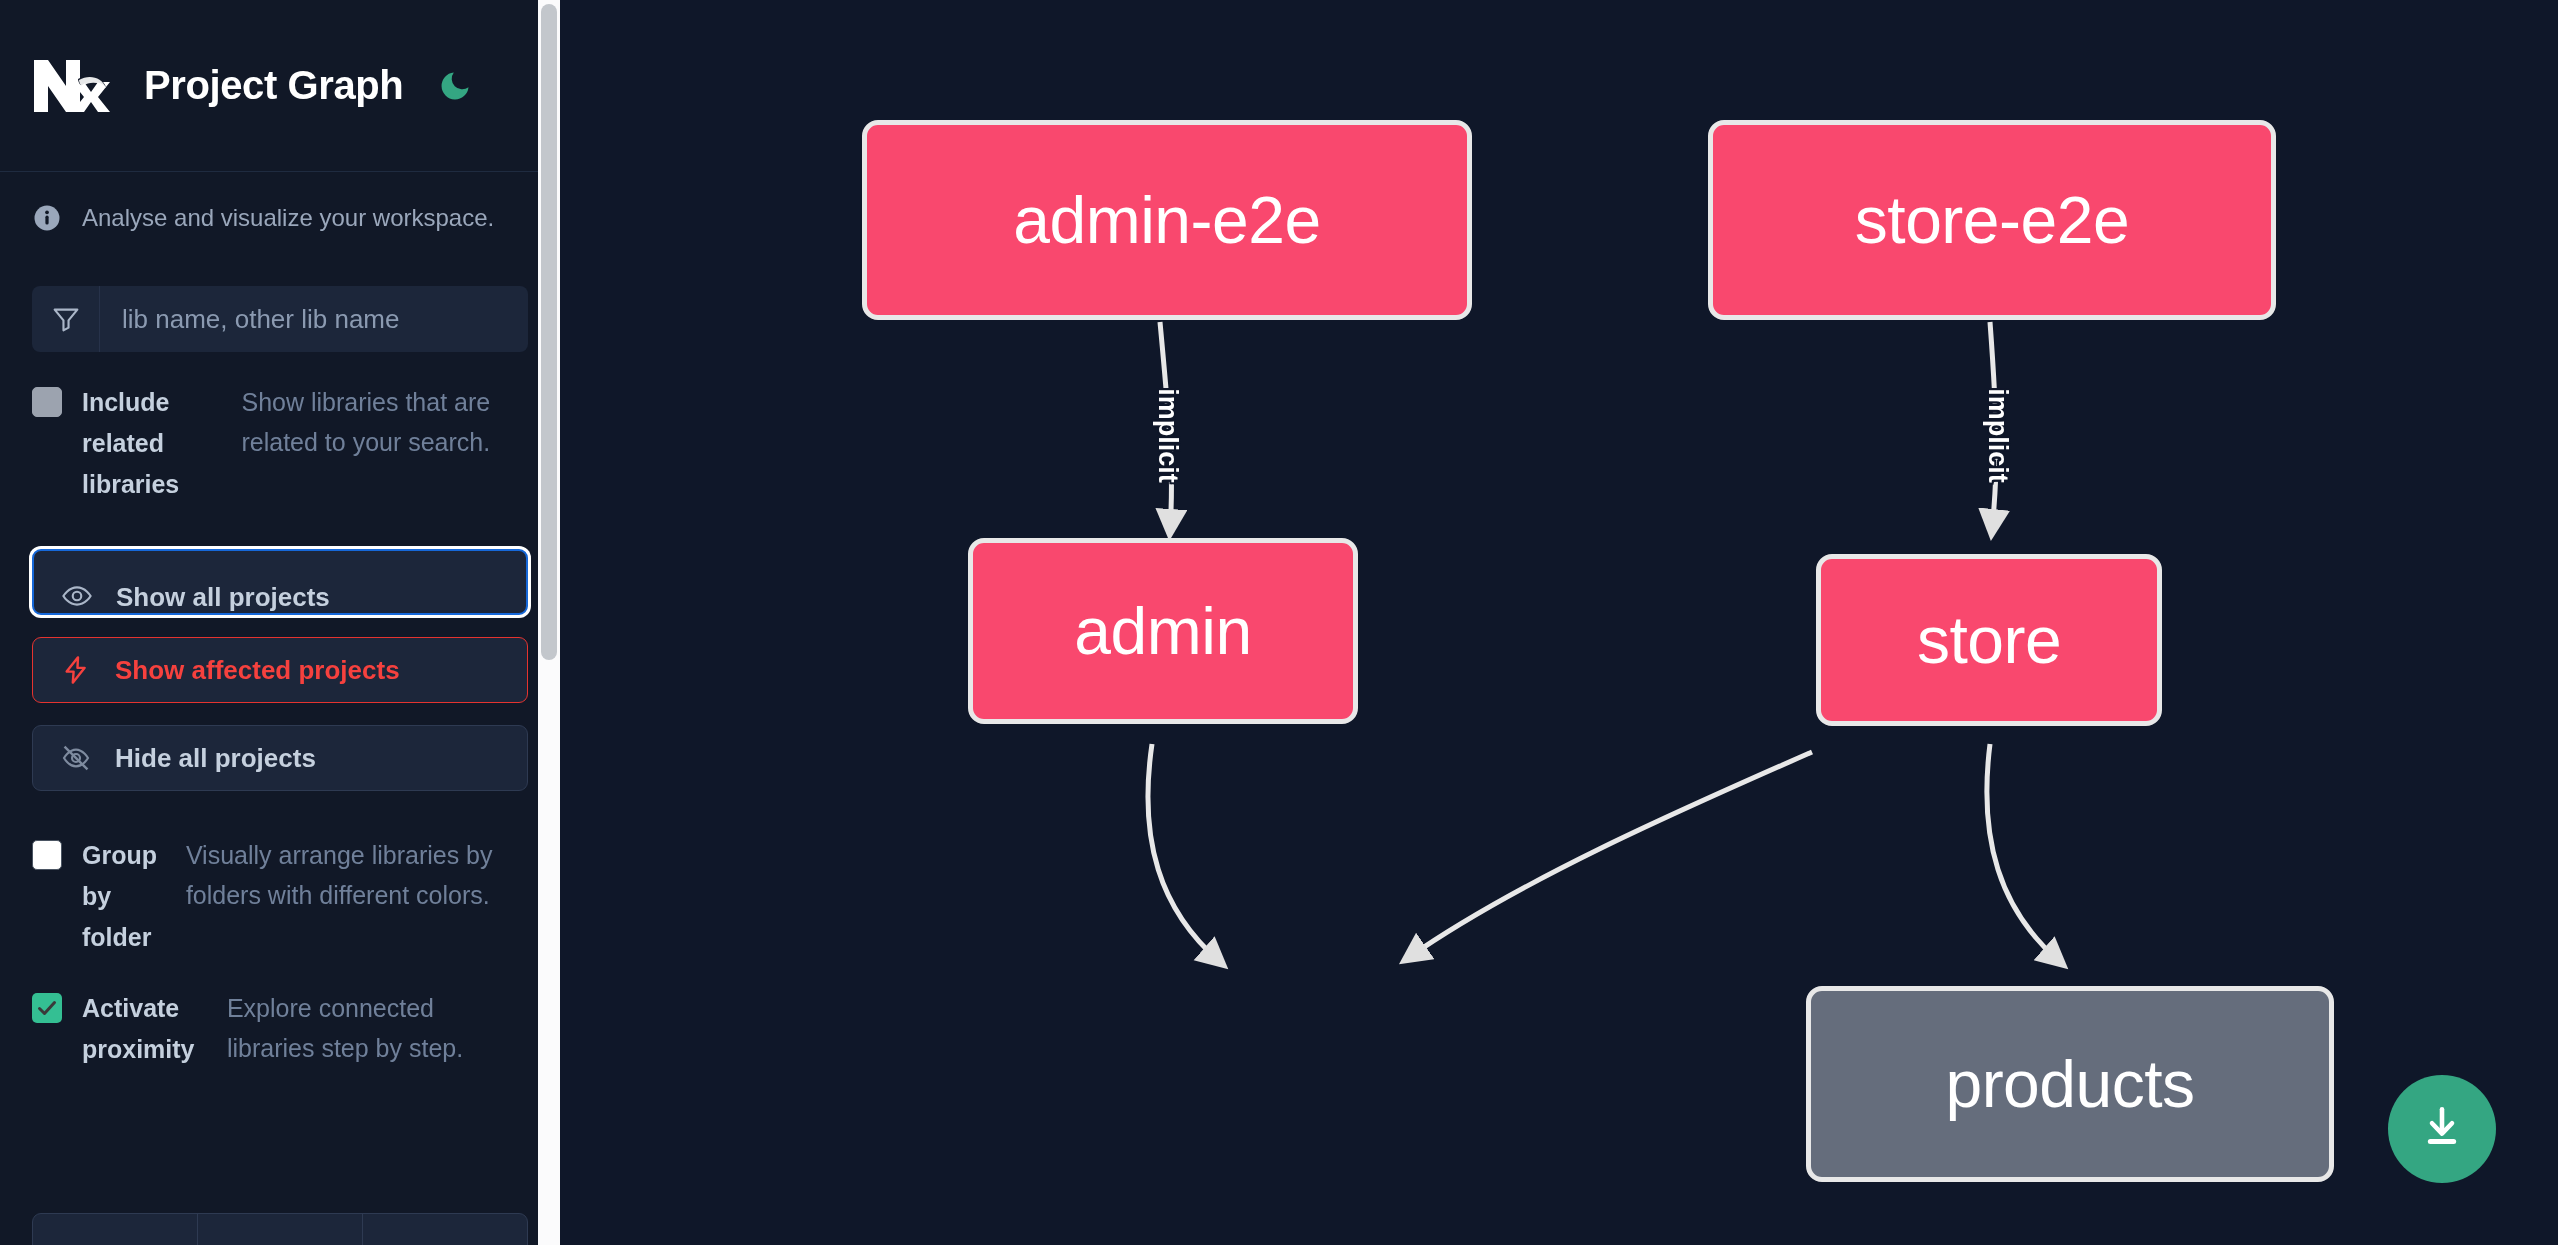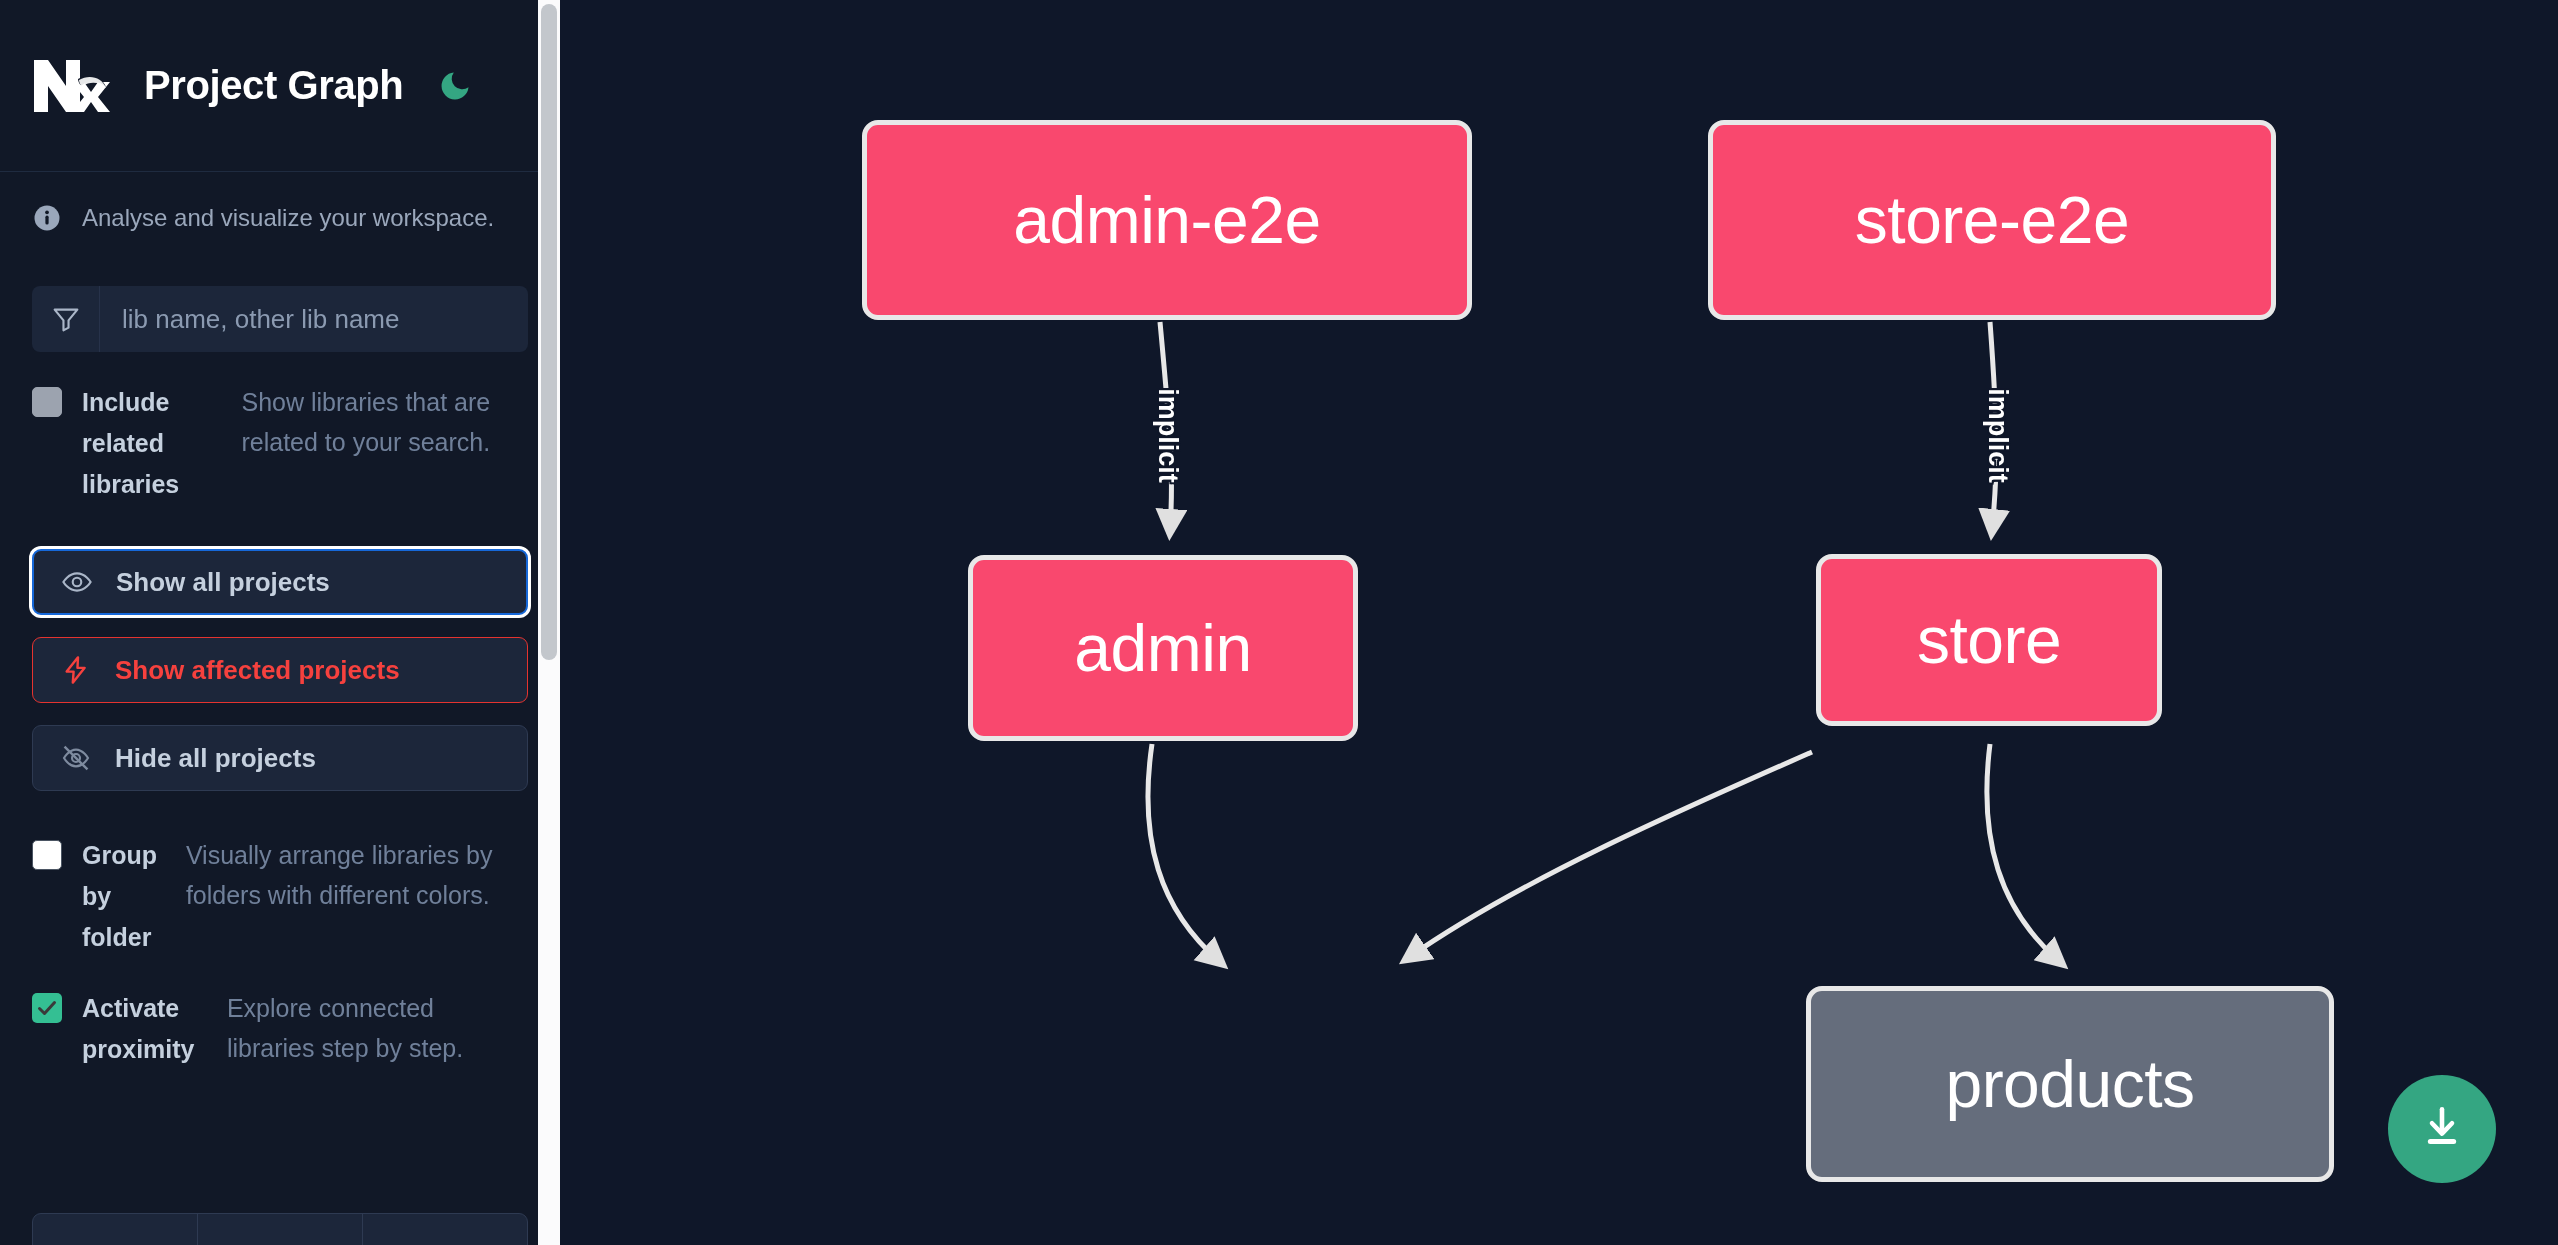--- a/index.html
+++ b/index.html
@@ -122,20 +122,21 @@
     background: #1c263a;
     border: 1px solid #2e3a52;
     cursor: pointer;
     font-size: 26px;
     font-weight: 700;
     color: #c5d0de;
   }
   .gbtn.focused {
     border: 2px solid #1668d9;
     box-shadow: 0 0 0 3px #ffffff;
+    align-items: flex-end;
   }
   .gbtn.danger {
     border: 1px solid #e5332f;
     color: #f6413e;
   }
   .gbtn .glyph { width: 34px; height: 34px; flex: 0 0 34px; display:flex; align-items:center; justify-content:center;}
 
   .segmented {
     position: absolute;
     left: 32px; bottom: -34px;
@@ -353,21 +354,21 @@
         <path d="M 1430 744 C 1418 840 1440 910 1500 962"></path>
       </g>
     </svg>
 
     <div class="gnode pink" style="left:302px; top:120px; width:610px; height:200px;">
       <span>admin-e2e</span>
     </div>
     <div class="gnode pink" style="left:1148px; top:120px; width:568px; height:200px;">
       <span>store-e2e</span>
     </div>
-    <div class="gnode pink" style="left:408px; top:555px; width:390px; height:186px;">
+    <div class="gnode pink" style="left:408px; top:538px; width:390px; height:186px;">
       <span>admin</span>
     </div>
     <div class="gnode pink" style="left:1256px; top:554px; width:346px; height:172px;">
       <span>store</span>
     </div>
     <div class="gnode gray" style="left:1246px; top:986px; width:528px; height:196px;">
       <span>products</span>
     </div>
 
     <span class="edge-label" style="left:560px; top:420px; transform:rotate(90deg);">implicit</span>

